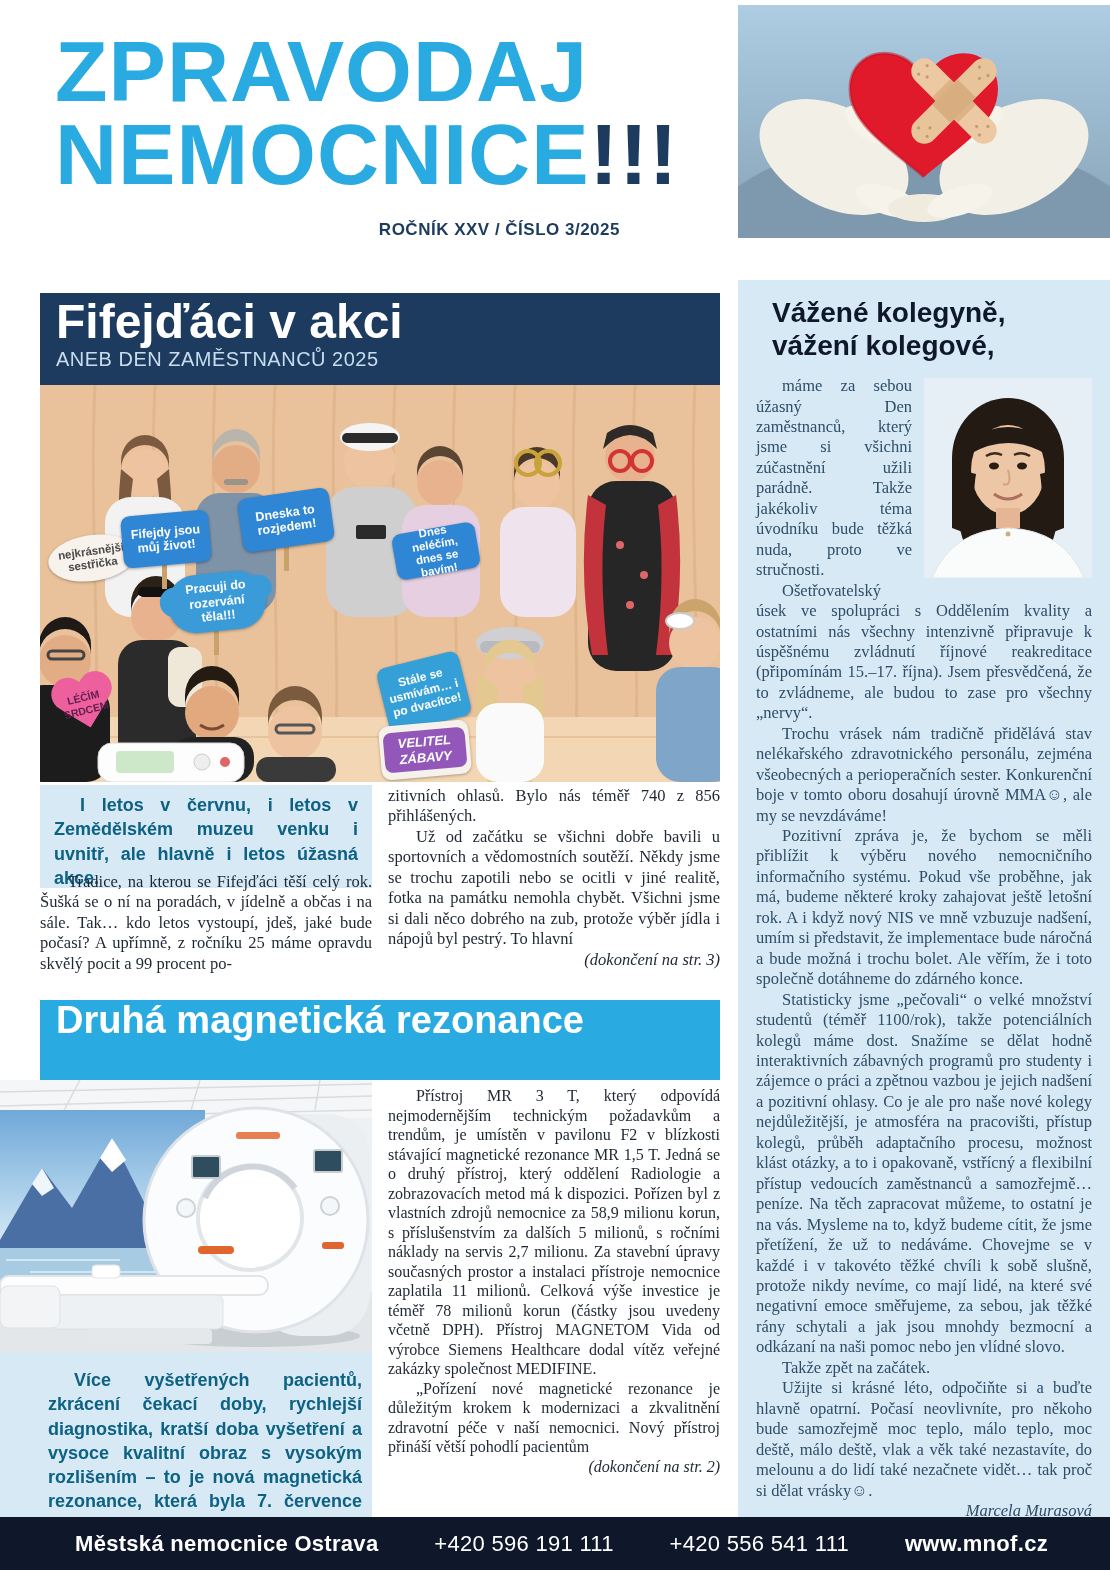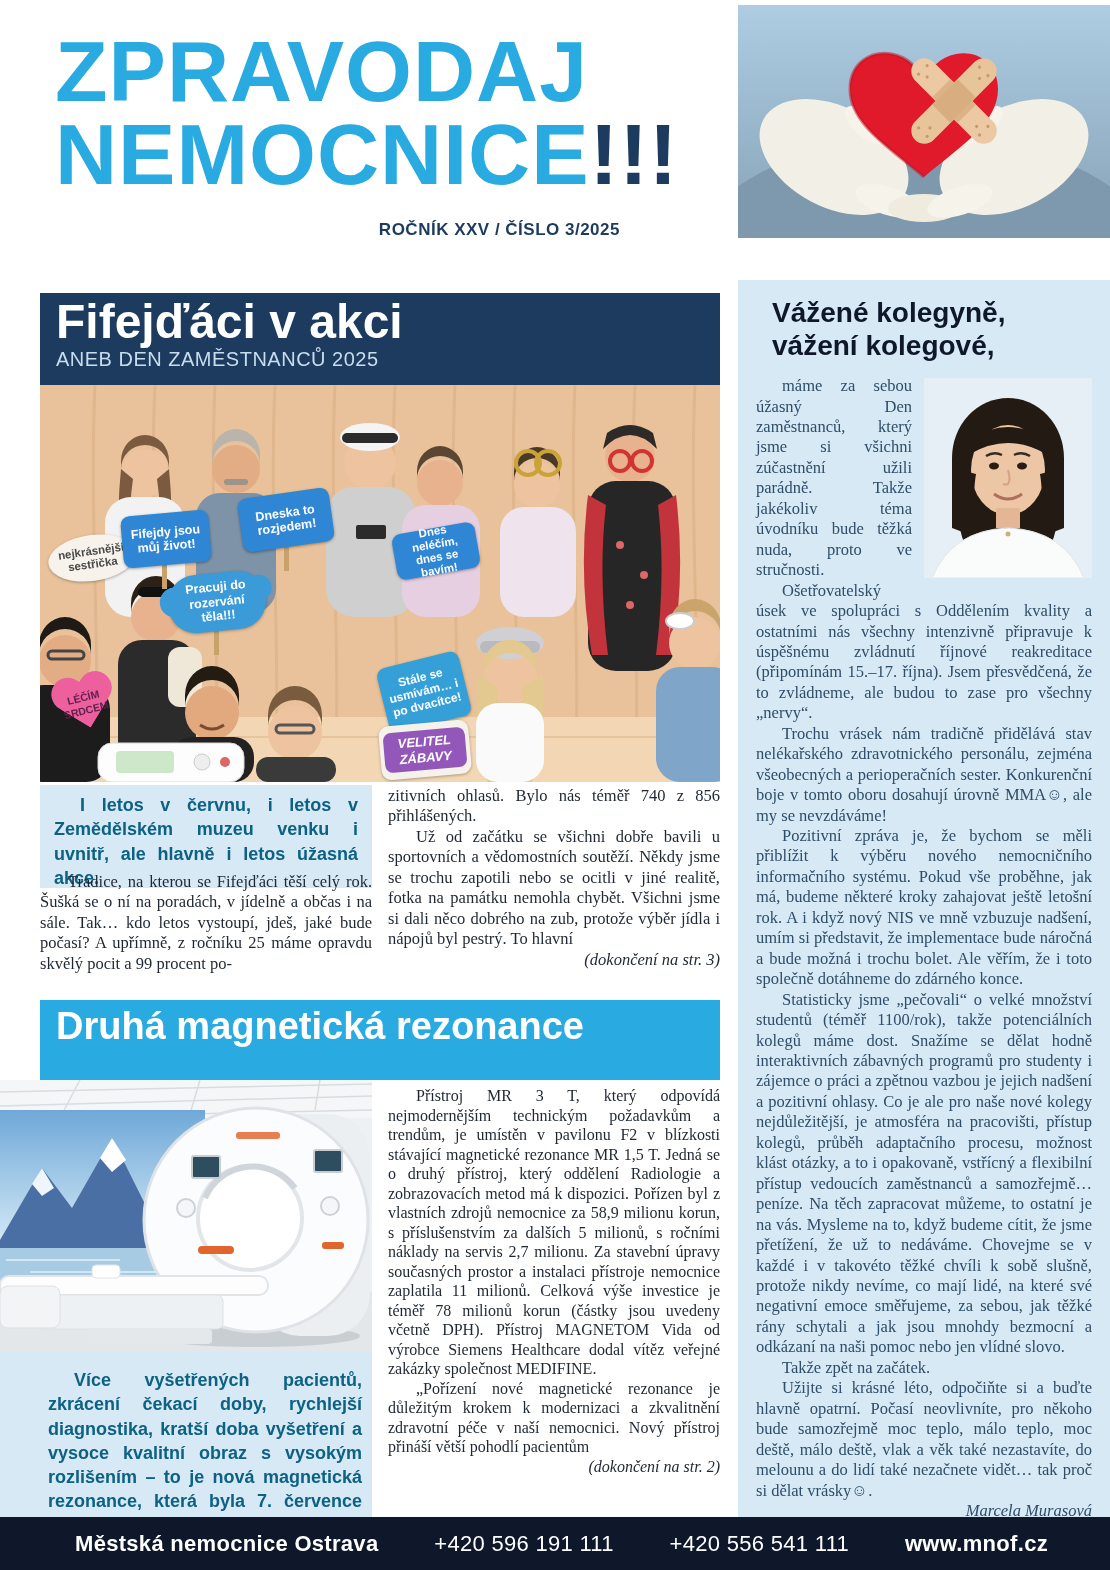--- a/index.html
+++ b/index.html
@@ -16,21 +16,21 @@
   
   .header-photo{position:absolute;left:738px;top:5px;width:372px;height:233px;overflow:hidden;}
 
   
   .a1-bar{position:absolute;left:40px;top:293px;width:680px;height:92px;background:#1c3b5e;
           color:#fff;padding-left:16px;box-sizing:border-box;}
   .a1-bar .t{font-size:48px;font-weight:800;line-height:1.05;margin-top:4px;}
   .a1-bar .s{font-size:20px;font-weight:400;color:#c8dcee;letter-spacing:.5px;margin-top:1px;}
   .a2-bar{position:absolute;left:40px;top:1000px;width:680px;height:80px;background:#29abe2;
           color:#fff;padding-left:16px;box-sizing:border-box;}
-  .a2-bar .t{font-size:38px;font-weight:800;line-height:1.1;margin-top:6px;}
+  .a2-bar .t{font-size:38px;font-weight:800;line-height:1.1;}
   .a2-bar .s{font-size:17px;font-weight:400;color:#eaf7ff;letter-spacing:.5px;margin-top:2px;}
 
   
   .photo1{position:absolute;left:40px;top:385px;width:680px;height:397px;overflow:hidden;background:#e9c29b;}
   .ph-sign{position:absolute;font-weight:bold;text-align:center;display:flex;align-items:center;
            justify-content:center;box-sizing:border-box;padding:4px;}
   .sign-blue{background:#2e86d4;color:#fff;border-radius:9px;font-size:12.5px;line-height:1.15;
              box-shadow:0 1px 3px rgba(0,0,0,.35);}
   .sign-cloud{background:#3b9bd8;color:#fff;border-radius:28px;font-size:12.5px;line-height:1.15;
               box-shadow:0 1px 3px rgba(0,0,0,.3);}

